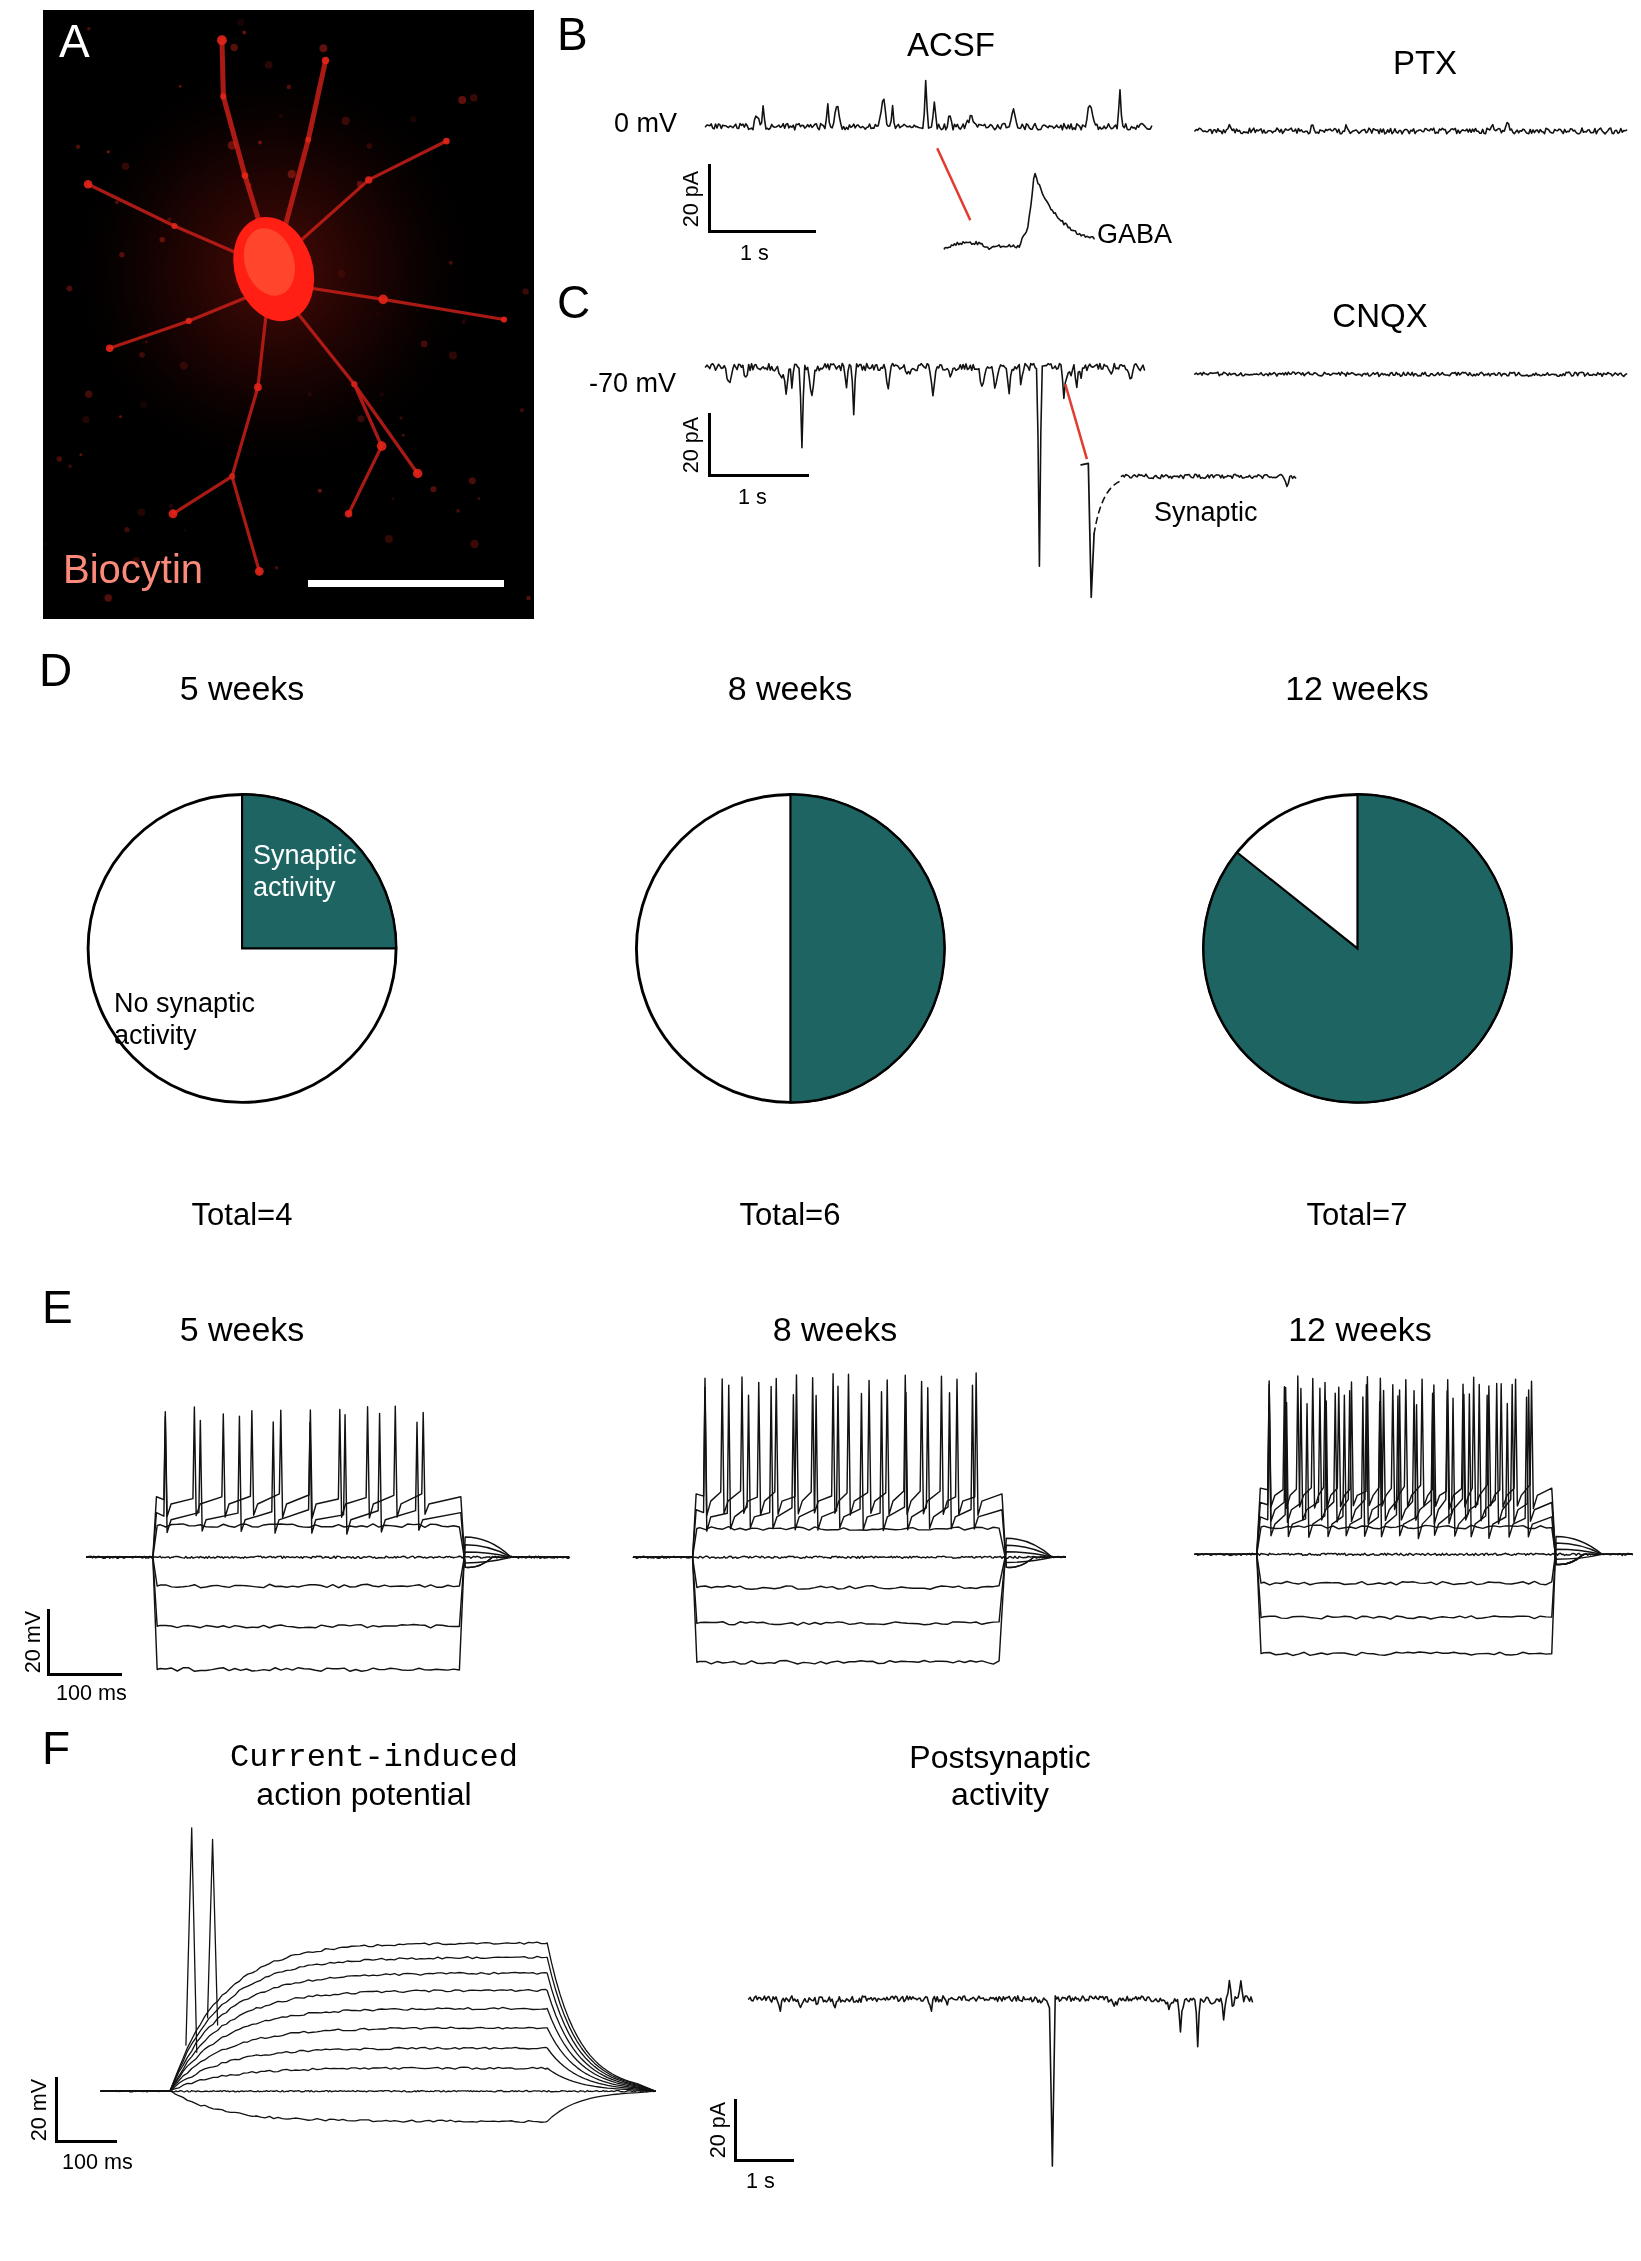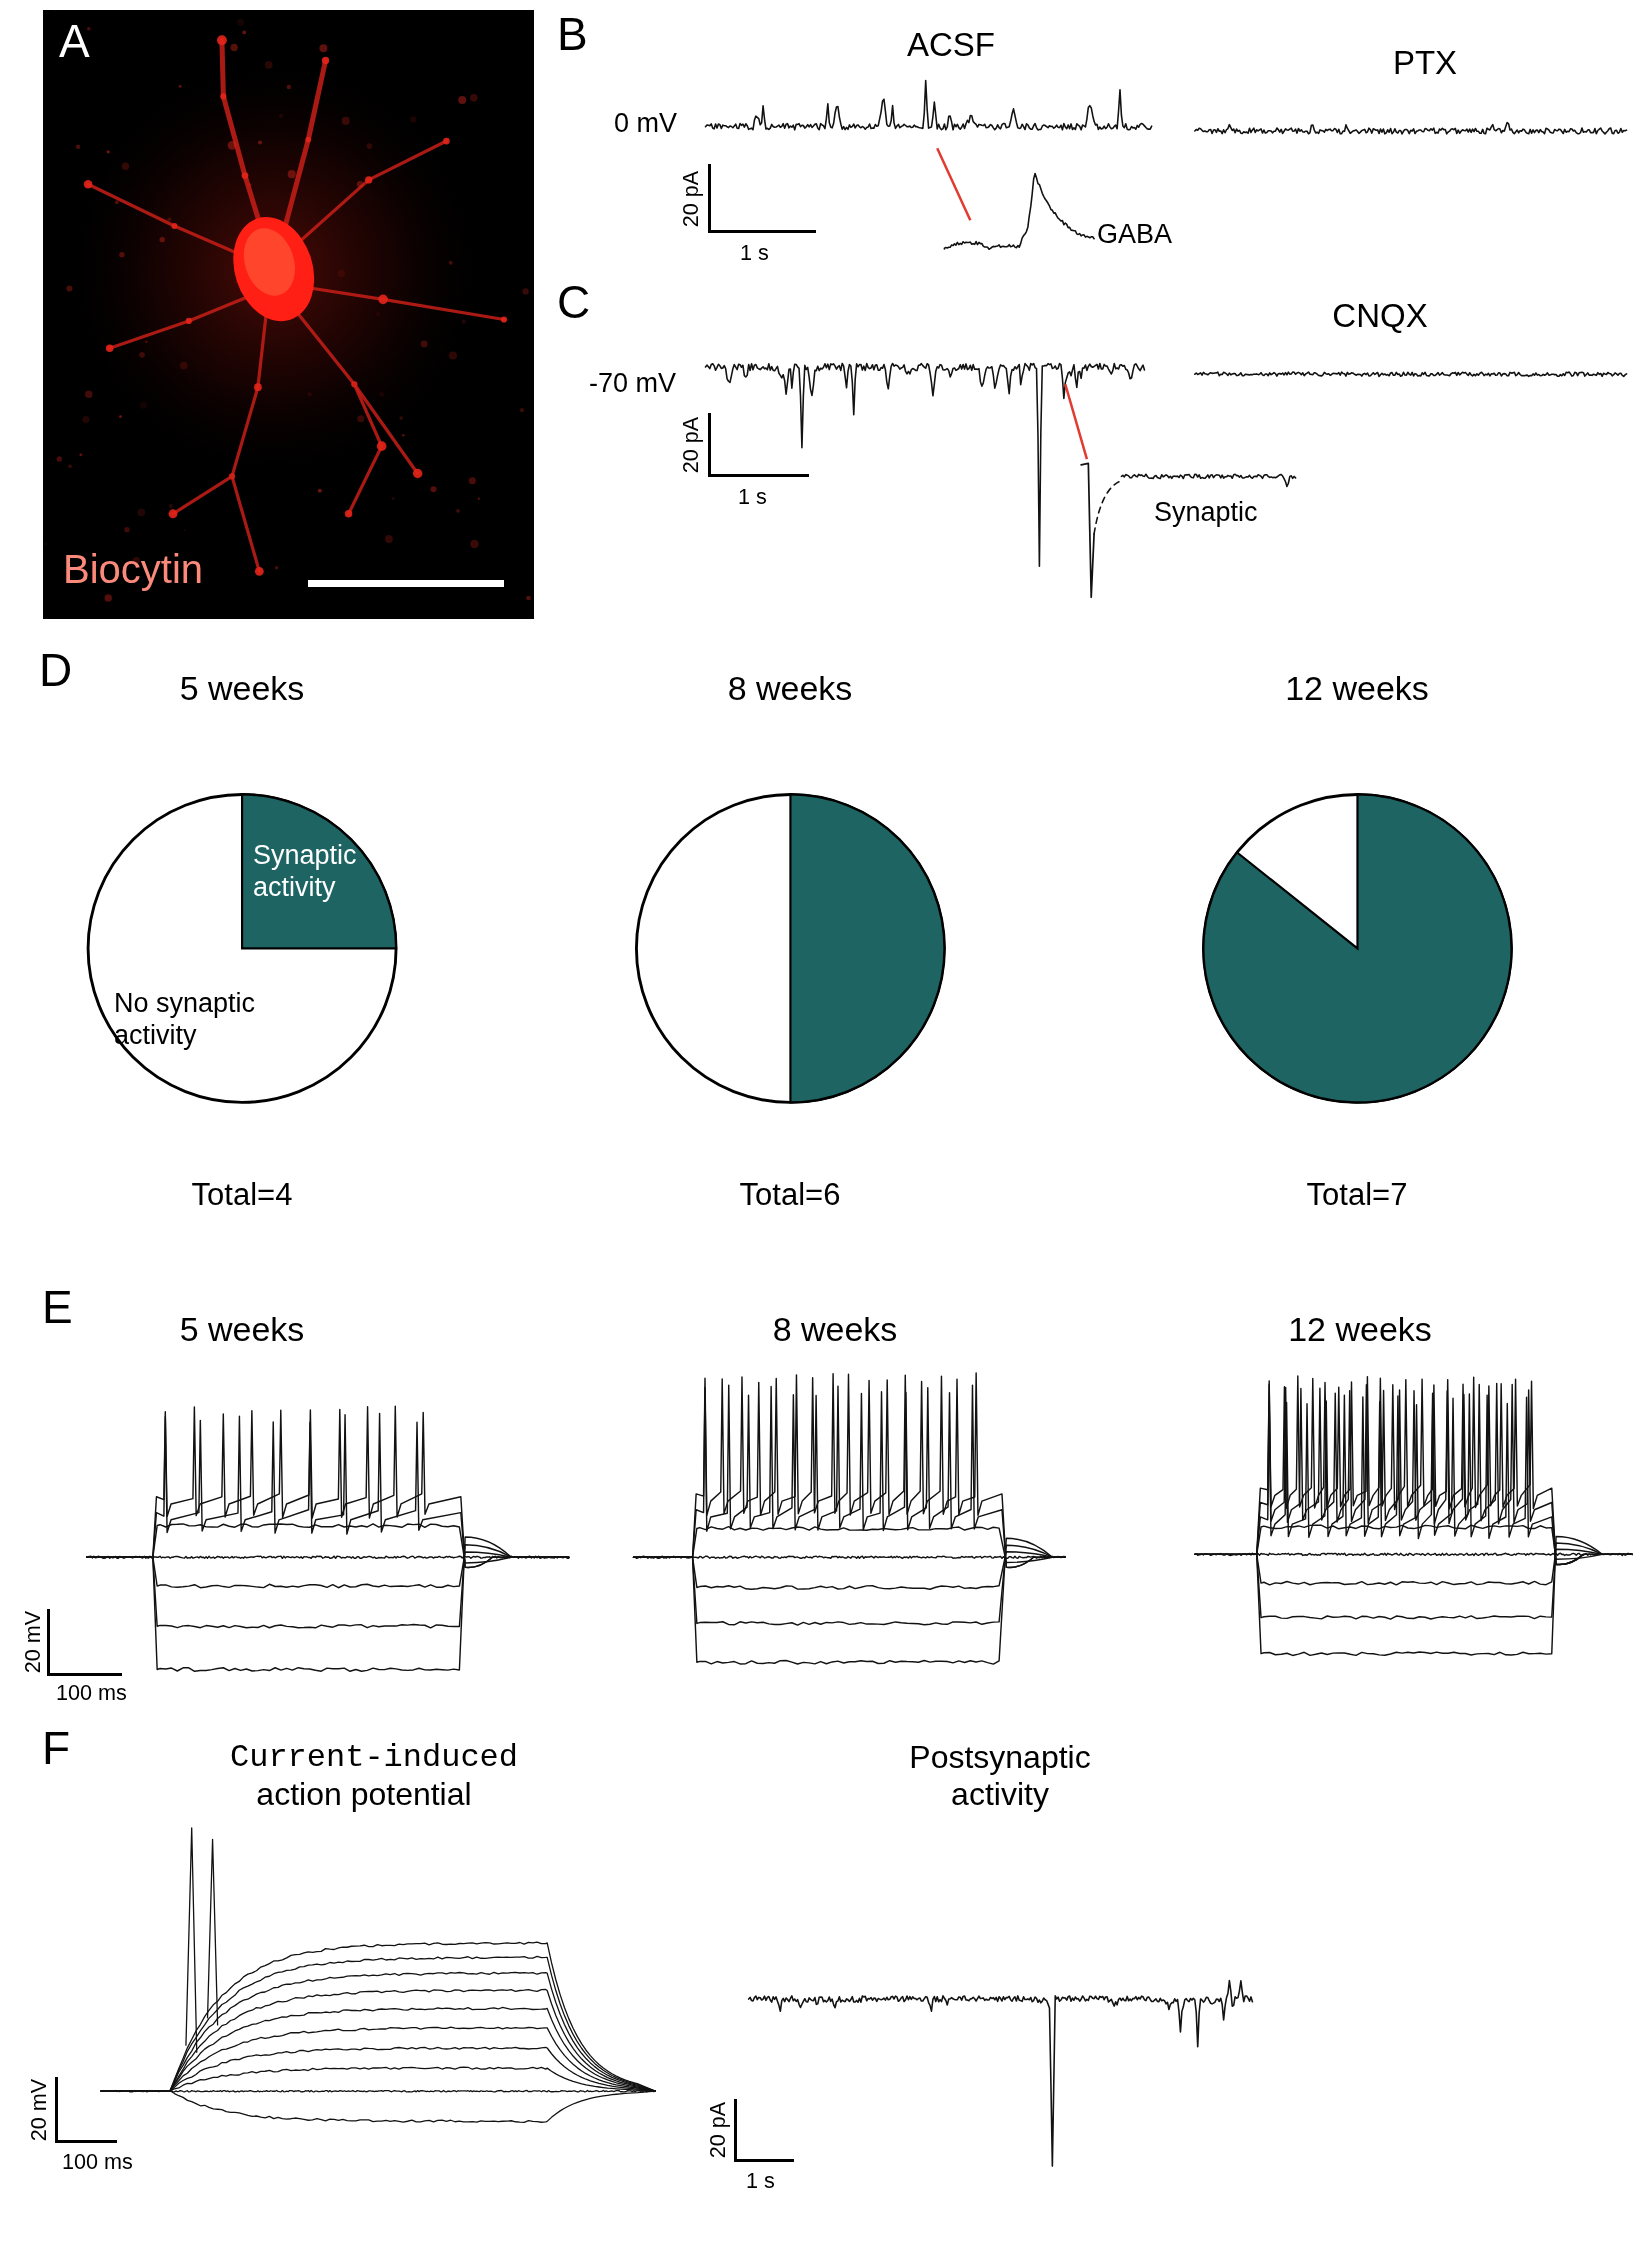--- a/index.html
+++ b/index.html
@@ -7,21 +7,21 @@
         font-family:"Liberation Sans", sans-serif;color:#000;}
   #fig{position:absolute;left:0;top:0;z-index:5;pointer-events:none;}
   .txt{position:absolute;z-index:10;}
   .panel-letter{font-size:46px;font-weight:500;}
   .cond{font-size:33px;text-align:center;width:216px;margin-left:-108px;}
   .hold{font-size:27px;text-align:right;width:130px;}
   .scale-lbl{font-size:21.6px;}
   .rot{transform:translate(-50%,-50%) rotate(-90deg);white-space:nowrap;}
   .inset-lbl{font-size:27px;}
   .pie-title{font-size:34px;text-align:center;width:216px;margin-left:-108px;}
-  .pie-total{font-size:31px;text-align:center;width:216px;margin-left:-108px;}
+  .pie-total{font-size:31px;text-align:center;width:216px;margin-left:-108px;margin-top:20px;}
   .pie-inner{font-size:27px;line-height:32px;text-align:left;}
   .e-title{font-size:34px;text-align:center;width:230px;margin-left:-115px;}
   .f-title{font-size:32px;text-align:center;width:374px;margin-left:-187px;line-height:37px;}
   .bar{position:absolute;background:#000;z-index:8;}
   .bar-white{position:absolute;background:#fff;z-index:9;}
   #panelA-bg{position:absolute;left:43px;top:10px;width:491px;height:609px;background:#000;z-index:1;}
   .white{color:#fff;}
   .salmon{color:#fb8a7b;font-size:40px;}
 </style>
 </head>

